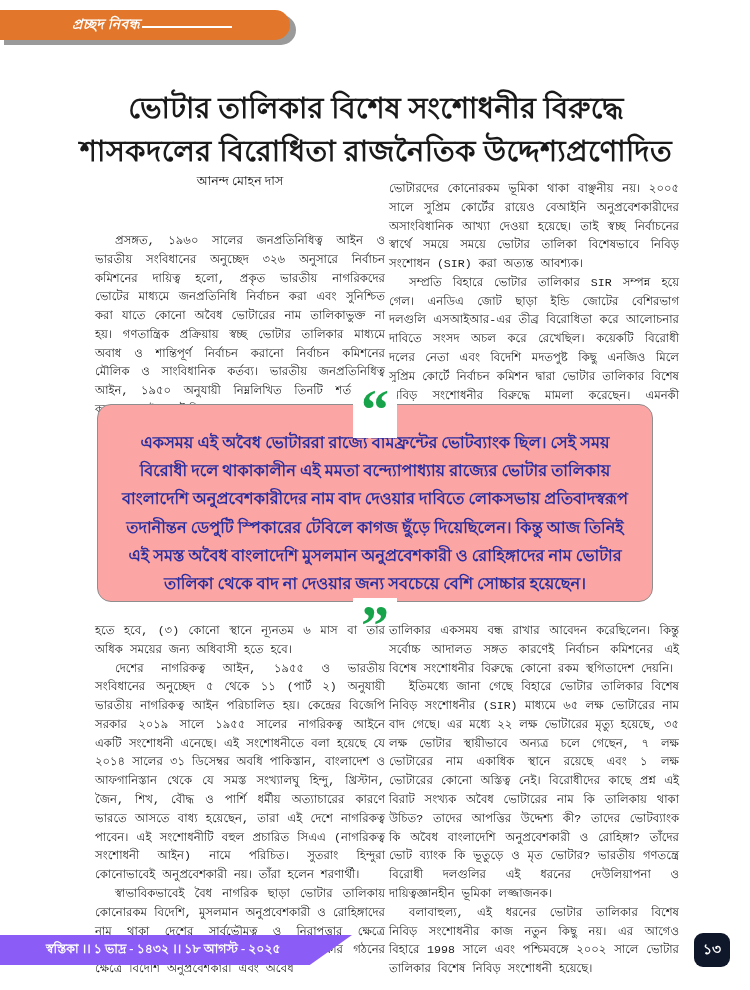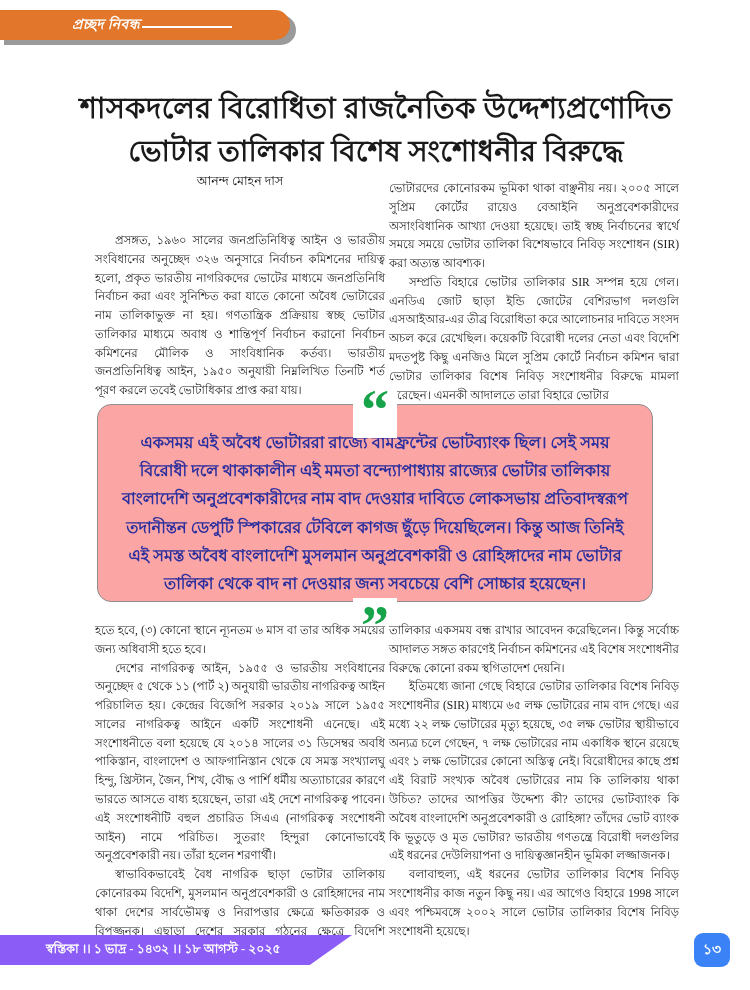--- a/index.html
+++ b/index.html
@@ -98,20 +98,21 @@
   }
 
   
   .col {
     position: absolute;
     font-size: 11.6px;
     line-height: 1.62;
     color: #1b1b1b;
     text-align: justify;
     text-justify: inter-word;
+    font-family: Liberation Mono, monospace;
   }
   .col p {
     margin: 0;
     text-indent: 20px;
   }
   .col p.no-indent { text-indent: 0; }
 
   #col-left-top  { left: 95px;  top: 196px; width: 290px; height: 190px; margin-top: 36px; }
   #col-right-top { left: 389px; top: 180px; width: 290px; height: 206px; }
   #col-left-bot  { left: 95px;  top: 622px; width: 290px; height: 318px; }
@@ -186,21 +187,21 @@
     font-weight: bold;
     margin-left: 46px;
     white-space: nowrap;
   }
   .page-number {
     position: absolute;
     right: 20px;
     bottom: 14px;
     width: 36px;
     height: 34px;
-    background: #3b82f6;
+    background: #0f172a;
     border-radius: 9px;
     color: #ffffff;
     font-size: 14px;
     font-weight: bold;
     display: flex;
     align-items: center;
     justify-content: center;
   }
 </style>
 </head>
@@ -210,22 +211,22 @@
 
   <div class="kicker-wrap">
     <div class="kicker-shadow"></div>
     <div class="kicker">
       <span class="kicker-label">প্রচ্ছদ নিবন্ধ</span>
       <span class="kicker-rule"></span>
     </div>
   </div>
 
   <h1 class="headline">
+    <span class="hl-line hl-line1">ভোটার তালিকার বিশেষ সংশোধনীর বিরুদ্ধে</span>
     <span class="hl-line hl-line2">শাসকদলের বিরোধিতা রাজনৈতিক উদ্দেশ্যপ্রণোদিত</span>
-    <span class="hl-line hl-line1">ভোটার তালিকার বিশেষ সংশোধনীর বিরুদ্ধে</span>
   </h1>
 
   <div class="byline">আনন্দ মোহন দাস</div>
 
   <div class="col" id="col-left-top">
     <p>প্রসঙ্গত, ১৯৬০ সালের জনপ্রতিনিধিত্ব আইন ও ভারতীয় সংবিধানের অনুচ্ছেদ ৩২৬ অনুসারে নির্বাচন কমিশনের দায়িত্ব হলো, প্রকৃত ভারতীয় নাগরিকদের ভোটের মাধ্যমে জনপ্রতিনিধি নির্বাচন করা এবং সুনিশ্চিত করা যাতে কোনো অবৈধ ভোটারের নাম তালিকাভুক্ত না হয়। গণতান্ত্রিক প্রক্রিয়ায় স্বচ্ছ ভোটার তালিকার মাধ্যমে অবাধ ও শান্তিপূর্ণ নির্বাচন করানো নির্বাচন কমিশনের মৌলিক ও সাংবিধানিক কর্তব্য। ভারতীয় জনপ্রতিনিধিত্ব আইন, ১৯৫০ অনুযায়ী নিম্নলিখিত তিনটি শর্ত পূরণ করলে তবেই ভোটাধিকার প্রাপ্ত করা যায়।</p>
   </div>
 
   <div class="col" id="col-right-top">
     <p class="no-indent">ভোটারদের কোনোরকম ভূমিকা থাকা বাঞ্ছনীয় নয়। ২০০৫ সালে সুপ্রিম কোর্টের রায়েও বেআইনি অনুপ্রবেশকারীদের অসাংবিধানিক আখ্যা দেওয়া হয়েছে। তাই স্বচ্ছ নির্বাচনের স্বার্থে সময়ে সময়ে ভোটার তালিকা বিশেষভাবে নিবিড় সংশোধন (SIR) করা অত্যন্ত আবশ্যক।</p>

